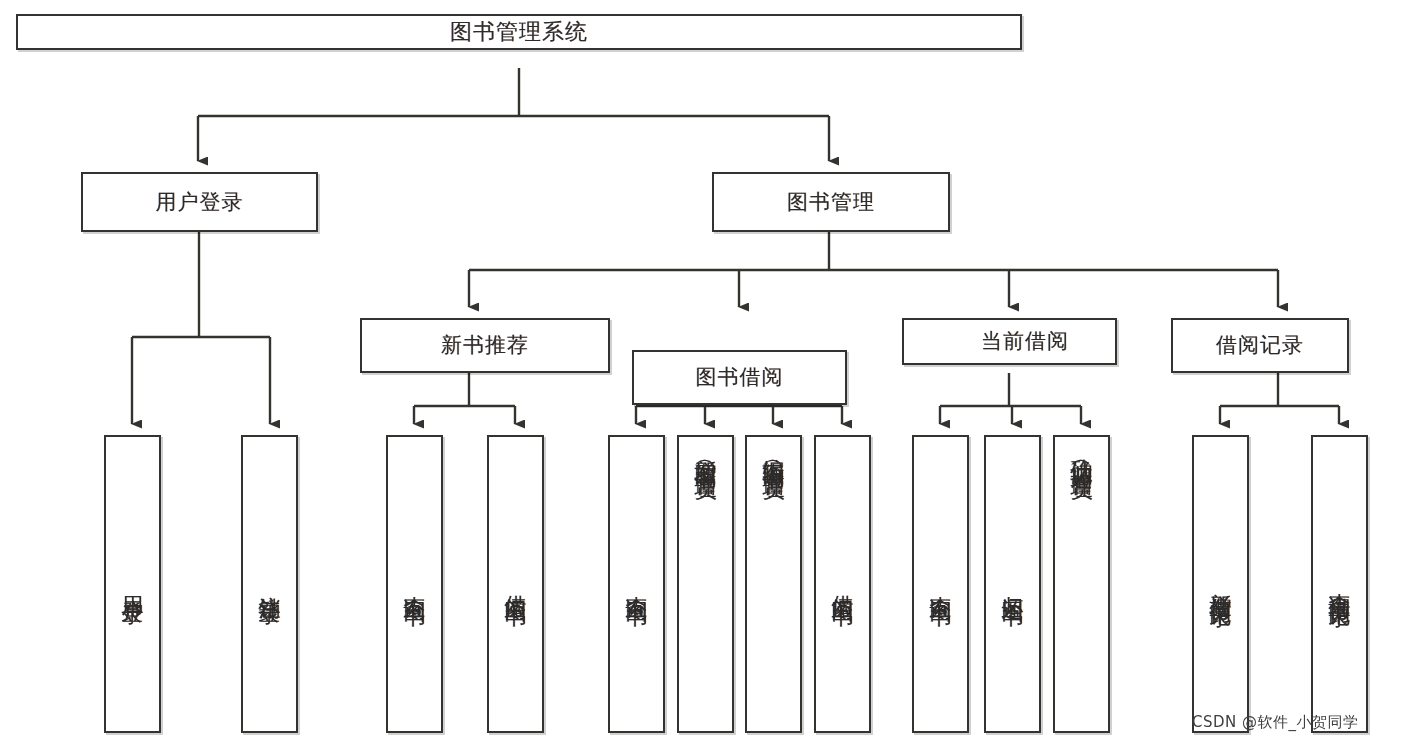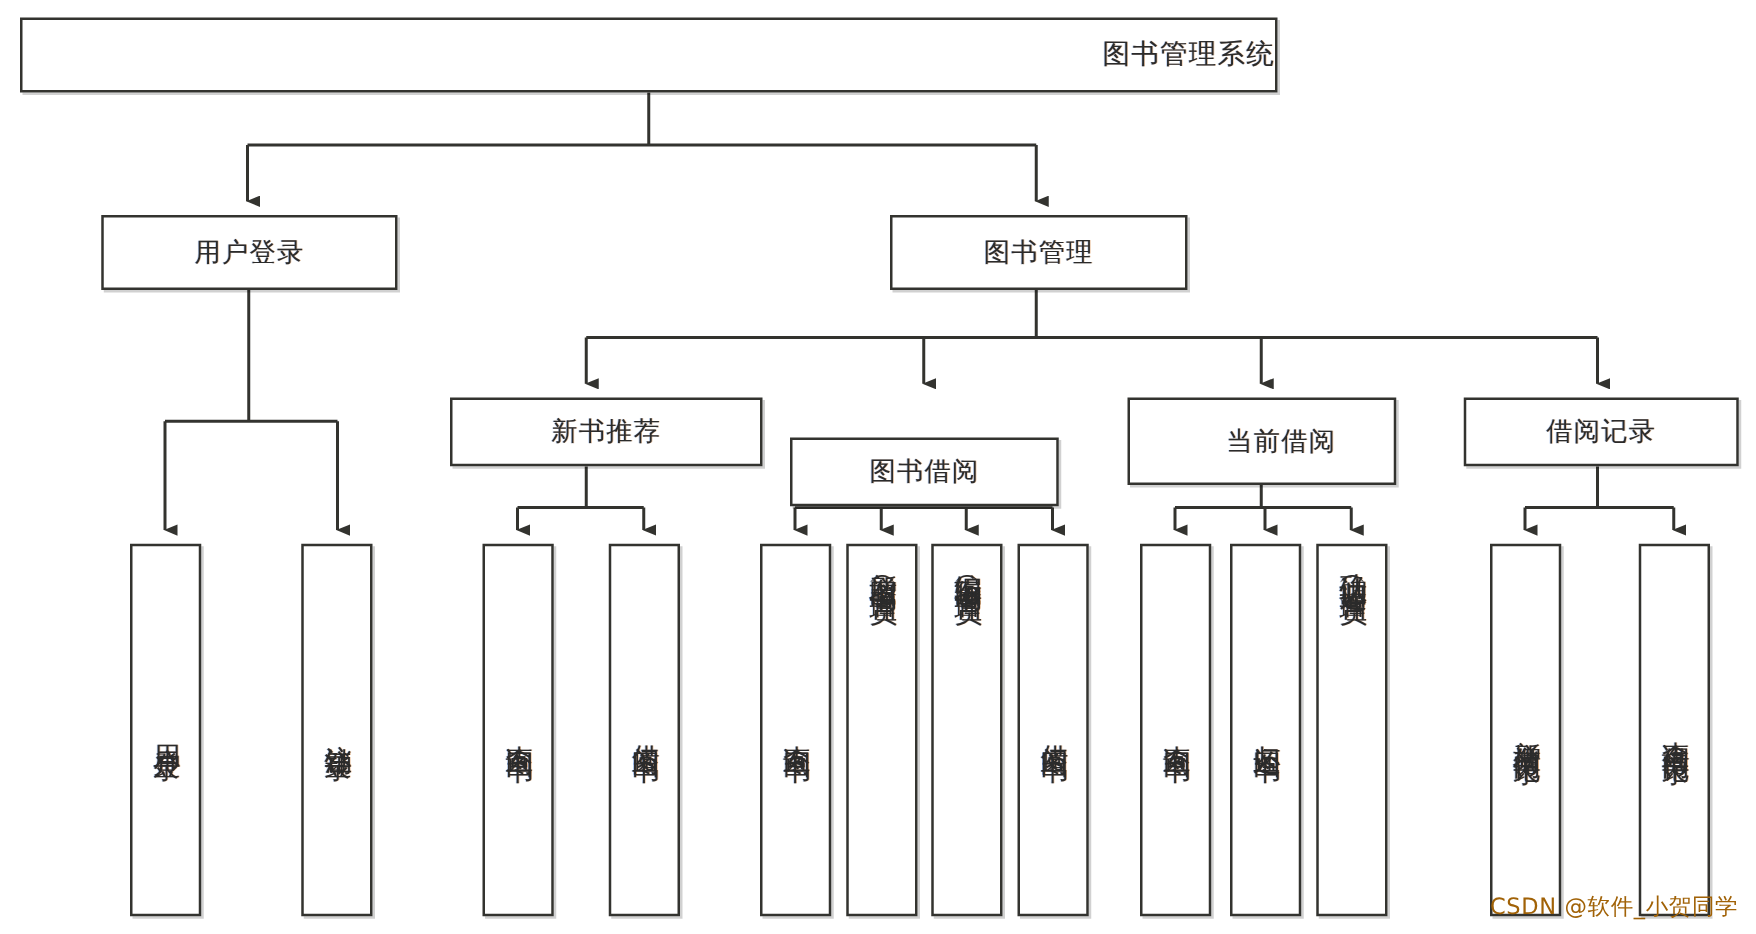--- a/index.html
+++ b/index.html
@@ -59,22 +59,22 @@
     line-height: 1.0;
     white-space: nowrap;
     text-shadow: 0.6px 0 0 rgba(210,130,60,0.45), -0.6px 0 0 rgba(80,130,210,0.40);
   }
   .leaf.center {
     align-items: center;
     padding-top: 0;
   }
   .watermark {
     position: absolute;
-    font-size: 18px;
-    color: #a16207;
+    font-size: 15px;
+    color: #404040;
     white-space: nowrap;
     z-index: 5;
     letter-spacing: 0.5px;
   }
 </style>
 </head>
 <body>
 
 <div id="canvas">
 
@@ -115,39 +115,39 @@
         <line x1="1012" y1="406" x2="1012" y2="424" marker-end="url(#arrow)"></line>
         <line x1="1081" y1="406" x2="1081" y2="424" marker-end="url(#arrow)"></line>
         <line x1="1278" y1="373" x2="1278" y2="406"></line>
         <line x1="1220" y1="406" x2="1339" y2="406"></line>
         <line x1="1220" y1="406" x2="1220" y2="424" marker-end="url(#arrow)"></line>
         <line x1="1339" y1="406" x2="1339" y2="424" marker-end="url(#arrow)"></line>
       </g>
   </svg>
 
   <div id="nodes-layer">
-      <div class="node root" style="left: 16px; top: 14px; width: 1006px; height: 60px; justify-content: flex-end;">
+      <div class="node root" style="left: 16px; top: 14px; width: 1006px; height: 36px;">
         <span class="label">图书管理系统</span>
       </div>
       <div class="node l1" style="left: 81px; top: 172px; width: 237px; height: 60px;">
         <span class="label">用户登录</span>
       </div>
       <div class="node l1" style="left: 712px; top: 172px; width: 238px; height: 60px;">
         <span class="label">图书管理</span>
       </div>
       <div class="node l2" style="left: 360px; top: 318px; width: 250px; height: 55px;">
         <span class="label">新书推荐</span>
       </div>
       <div class="node l2" style="left: 632px; top: 318px; width: 215px; height: 55px; margin-top: 32px;">
         <span class="label">图书借阅</span>
       </div>
-      <div class="node l2" style="left: 902px; top: 318px; width: 215px; height: 70px; padding-left: 31px;">
+      <div class="node l2" style="left: 902px; top: 318px; width: 215px; height: 47px; padding-left: 31px;">
         <span class="label">当前借阅</span>
       </div>
-      <div class="node l2" style="left: 1171px; top: 318px; width: 220px; height: 55px;">
+      <div class="node l2" style="left: 1171px; top: 318px; width: 178px; height: 55px;">
         <span class="label">借阅记录</span>
       </div>
       <div class="node leaf center" style="left: 104px; top: 435px; width: 57px; height: 298px;">
         <span class="label">用户登录</span>
       </div>
       <div class="node leaf center" style="left: 241px; top: 435px; width: 57px; height: 298px;">
         <span class="label">注销登录</span>
       </div>
       <div class="node leaf center" style="left: 386px; top: 435px; width: 57px; height: 298px;">
         <span class="label">查询图书</span>

